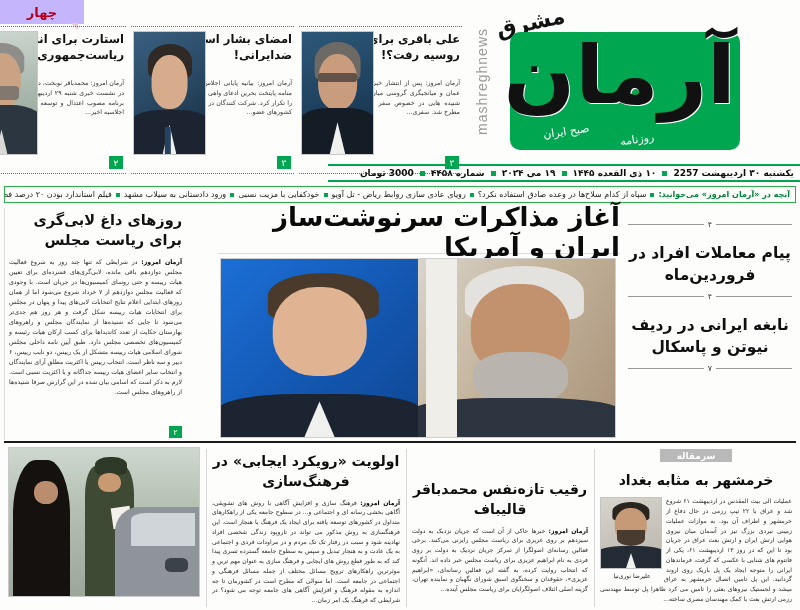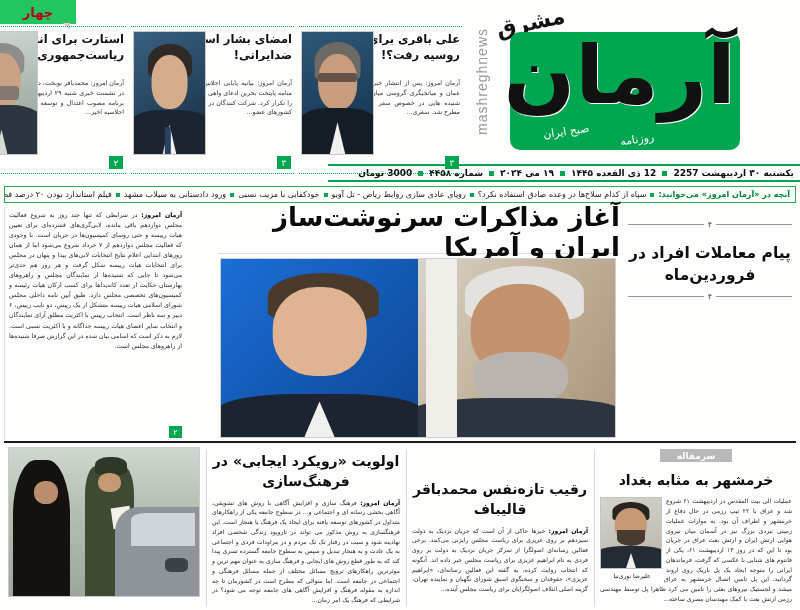--- a/index.html
+++ b/index.html
@@ -11,22 +11,22 @@
   }
   .page {
     position: relative;
     width: 800px; height: 610px;
     background: #fdfdfb;
   }
 
   
   .corner-tab {
     position: absolute; top: 0; left: 0;
-    width: 76px; height: 24px;
-    background: #22c55e;
+    width: 84px; height: 24px;
+    background: #c4b5fd;
     color: #b4001e;
     font-size: 13px; font-weight: bold;
     display: flex; align-items: center; justify-content: center;
     letter-spacing: 1px;
   }
   .corner-tab::after {
     content: ""; position: absolute; bottom: -6px; right: 6px;
     border-left: 7px solid transparent;
     border-right: 0 solid transparent;
     border-top: 7px solid #f0c6cd;
@@ -279,21 +279,21 @@
     <div class="logo-plate">
       <div class="logo-word">آرمان</div>
       <div class="logo-sub1">صبح ایران</div>
       <div class="logo-sub2">روزنامه</div>
     </div>
   </div>
 
   <div class="date-strip">
     <span>یکشنبه ۳۰ اردیبهشت 2257</span>
     <i class="sq"></i>
-    <span>12 ذی القعده ۱۴۴۵</span>
+    <span>۱۰ ذی القعده ۱۴۴۵</span>
     <i class="sq"></i>
     <span>۱۹ می ۲۰۲۴</span>
     <i class="sq"></i>
     <span>شماره ۴۴۵۸</span>
     <i class="sq"></i>
     <span>3000 تومان</span>
   </div>
 
   <div class="topbox b1">
     <div class="tb-head">علی باقری برای مشورت به روسیه رفت؟!</div>
@@ -376,37 +376,46 @@
         <div class="bg" style="background:linear-gradient(135deg,#1b6fd6 0%,#1459b4 50%,#0f4794 100%)"></div>
         <div class="hair" style="top:8%;width:56%;height:26%;background:#4a3a2c;left:52%"></div>
         <div class="head" style="top:16%;width:48%;height:50%;background:#e0b392;left:50%"></div>
         <div class="body" style="width:104%;height:24%;background:#1b2430"></div>
         <div class="shirt" style="width:24%;height:20%"></div>
       </div>
     </div>
   </div>
 
   <div class="leftcol">
+    <div class="lh">روزهای داغ لابی‌گری برای ریاست مجلس</div>
     <div class="lb"><b>آرمان امروز:</b> <span>در شرایطی که تنها چند روز به شروع فعالیت مجلس دوازدهم باقی مانده، لابی‌گری‌های فشرده‌ای برای تعیین هیات رییسه و حتی روسای کمیسیون‌ها در جریان است. با وجودی که فعالیت مجلس دوازدهم از ۷ خرداد شروع می‌شود اما از همان روزهای ابتدایی اعلام نتایج انتخابات لابی‌های پیدا و پنهان در مجلس برای انتخابات هیات رییسه شکل گرفت و هر روز هم جدی‌تر می‌شود تا جایی که شنیده‌ها از نمایندگان مجلس و راهروهای بهارستان حکایت از تعدد کاندیداها برای کسب ارکان هیات رئیسه و کمیسیون‌های تخصصی مجلس دارد. طبق آیین نامه داخلی مجلس شورای اسلامی هیات رییسه متشکل از یک رییس، دو نایب رییس، ۶ دبیر و سه ناظر است. انتخاب رییس با اکثریت مطلق آرای نمایندگان و انتخاب سایر اعضای هیات رییسه جداگانه و با اکثریت نسبی است. لازم به ذکر است که اسامی بیان شده در این گزارش صرفا شنیده‌ها از راهروهای مجلس است.</span></div>
     <div class="pg">۲</div>
   </div>
 
   <div class="sidebar">
     <div class="sb-item">
       <div class="sb-rule">
         <i class="ln"></i>
         <span class="pg">۴</span>
         <i class="ln"></i>
       </div>
     </div>
     <div class="sb-item">
       <div class="t">پیام معاملات افراد در فروردین‌ماه</div>
       <div class="sb-rule">
         <i class="ln"></i>
         <span class="pg">۴</span>
+        <i class="ln"></i>
+      </div>
+    </div>
+    <div class="sb-item">
+      <div class="t">نابغه ایرانی در ردیف نیوتن و پاسکال</div>
+      <div class="sb-rule">
+        <i class="ln"></i>
+        <span class="pg">۷</span>
         <i class="ln"></i>
       </div>
     </div>
   </div>
 
   <div class="bottom-rule"></div>
   <div class="col-divider" style="right:205px"></div>
   <div class="col-divider" style="right:393px"></div>
   <div class="col-divider" style="right:593px"></div>
 

